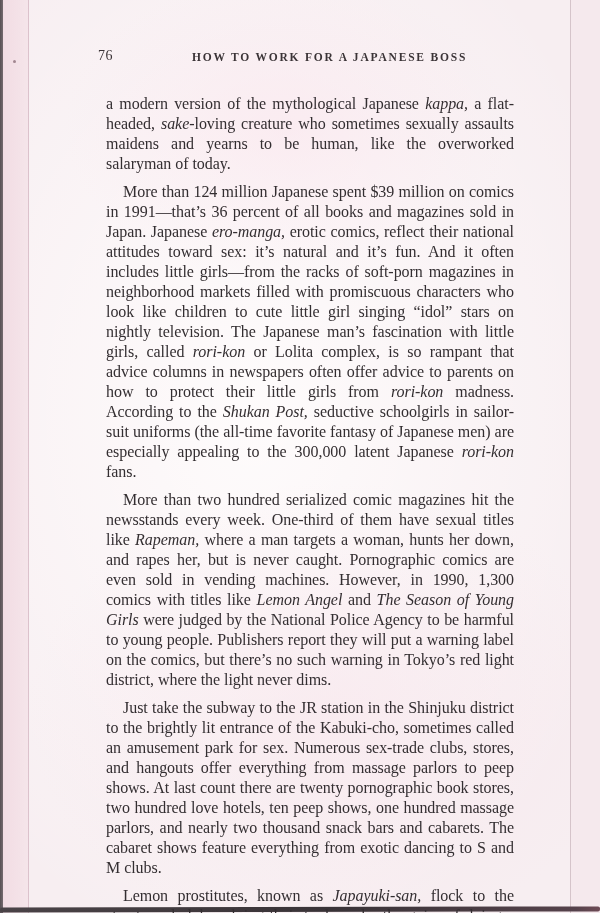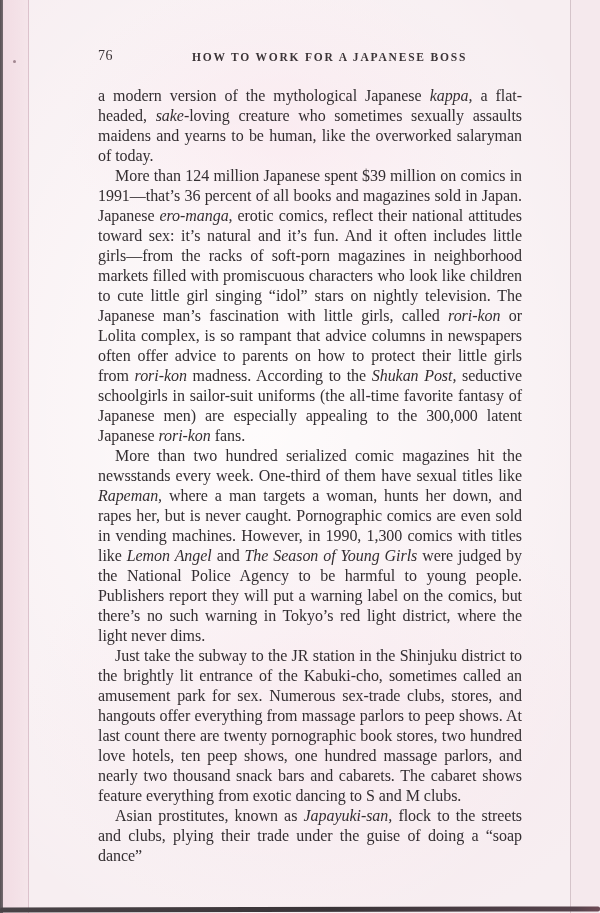--- a/index.html
+++ b/index.html
@@ -64,21 +64,21 @@
     font-size: 11.5px; font-weight: 700; letter-spacing: 1.8px;
     color: #3b3437;
   }
   
   .body-text {
     position: absolute; top: 86px; left: 98px; width: 424px;
     font-size: 16px; line-height: 20px; letter-spacing: -0.05px;
     color: #332e31;
     text-align: justify;
   }
-  .body-text p { margin: 0; }
+  .body-text p { margin: 8px; }
   .body-text p.indent { text-indent: 17px; font-family: Liberation Serif, serif; }
   .body-text em { font-style: italic; }
 </style>
 </head>
 <body>
 
 <div class="scan">
   <div class="right-margin-area"></div>
   <div class="right-edge-line"></div>
   <div class="gutter-strip"></div>
@@ -89,15 +89,15 @@
   <div class="page-header">
     <span class="page-number">76</span>
     <span class="running-header">HOW TO WORK FOR A JAPANESE BOSS</span>
   </div>
 
   <div class="body-text">
       <p class="para"><span>a modern version of the mythological Japanese </span><em>kappa,</em><span> a flat-headed, </span><em>sake</em><span>-loving creature who sometimes sexually assaults maidens and yearns to be human, like the overworked salaryman of today.</span></p>
       <p class="para indent"><span>More than 124 million Japanese spent $39 million on comics in 1991—that’s 36 percent of all books and magazines sold in Japan. Japanese </span><em>ero-manga,</em><span> erotic comics, reflect their national attitudes toward sex: it’s natural and it’s fun. And it often includes little girls—from the racks of soft-porn magazines in neighborhood markets filled with promiscuous characters who look like children to cute little girl singing “idol” stars on nightly television. The Japanese man’s fascination with little girls, called </span><em>rori-kon</em><span> or Lolita complex, is so rampant that advice columns in newspapers often offer advice to parents on how to protect their little girls from </span><em>rori-kon</em><span> madness. According to the </span><em>Shukan Post,</em><span> seductive schoolgirls in sailor-suit uniforms (the all-time favorite fantasy of Japanese men) are especially appealing to the 300,000 latent Japanese </span><em>rori-kon</em><span> fans.</span></p>
       <p class="para indent"><span>More than two hundred serialized comic magazines hit the newsstands every week. One-third of them have sexual titles like </span><em>Rapeman,</em><span> where a man targets a woman, hunts her down, and rapes her, but is never caught. Pornographic comics are even sold in vending machines. However, in 1990, 1,300 comics with titles like </span><em>Lemon Angel</em><span> and </span><em>The Season of Young Girls</em><span> were judged by the National Police Agency to be harmful to young people. Publishers report they will put a warning label on the comics, but there’s no such warning in Tokyo’s red light district, where the light never dims.</span></p>
       <p class="para indent"><span>Just take the subway to the JR station in the Shinjuku district to the brightly lit entrance of the Kabuki-cho, sometimes called an amusement park for sex. Numerous sex-trade clubs, stores, and hangouts offer everything from massage parlors to peep shows. At last count there are twenty pornographic book stores, two hundred love hotels, ten peep shows, one hundred massage parlors, and nearly two thousand snack bars and cabarets. The cabaret shows feature everything from exotic dancing to S and M clubs.</span></p>
-      <p class="para indent"><span>Asian prostitutes, known as </span><em>Japayuki-san,</em><span> flock to the streets and clubs, plying their trade under the guise of doing a “soap dance”</span></p>
+      <p class="para indent"><span>Lemon prostitutes, known as </span><em>Japayuki-san,</em><span> flock to the streets and clubs, plying their trade under the guise of doing a “soap dance”</span></p>
     </div>
 </div>
 
 </body></html>

